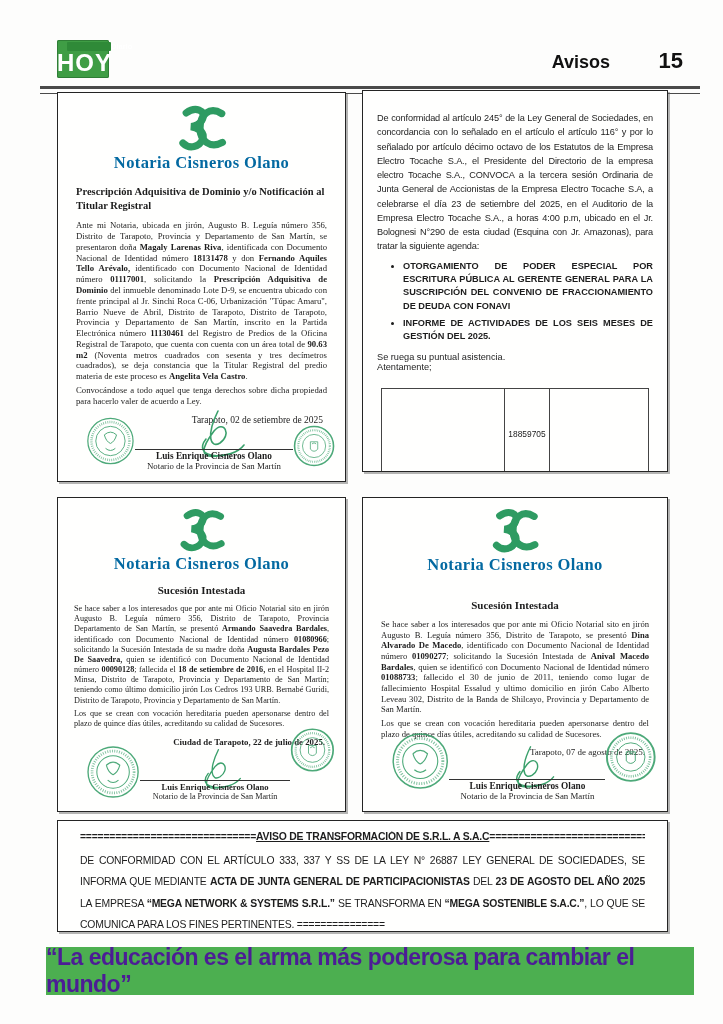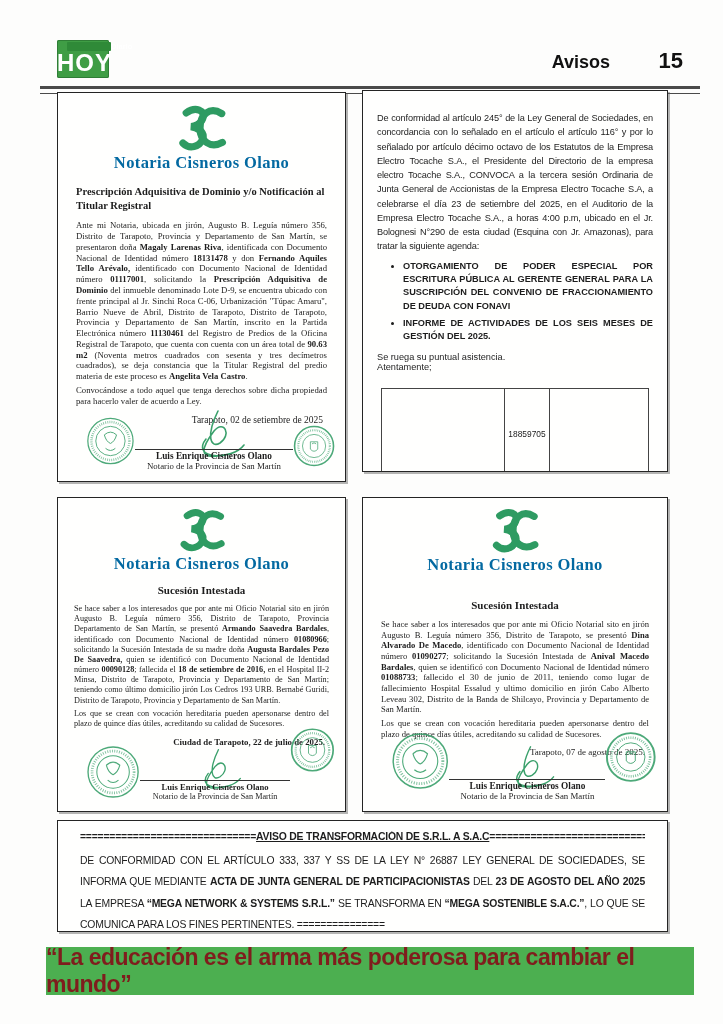--- a/index.html
+++ b/index.html
@@ -71,21 +71,21 @@
 
   
   .ttitleline{font-size:10.4px;white-space:nowrap;overflow:hidden;text-align:center;
           font-weight:bold;letter-spacing:-0.2px;}
   .ttitle{text-decoration:underline;text-align:center;}
   .tbody{font-size:10.4px;line-height:2.05;text-align:justify;margin-top:8px;letter-spacing:-0.2px;}
 
   
   .banner{position:absolute;left:46px;top:947px;width:648px;height:48px;background:#4caf50;
           display:flex;align-items:center;justify-content:center;}
-  .banner span{color:#7f1d1d;font-family:"Liberation Sans",sans-serif;font-weight:bold;
+  .banner span{color:#4c1d95;font-family:"Liberation Sans",sans-serif;font-weight:bold;
           font-size:23px;letter-spacing:-0.5px;}
 </style>
 </head>
 <body>
 
 <div class="page">
 
   <div class="hoy-logo">
     <span class="small">Diario</span>
     <span class="big">HOY</span>

